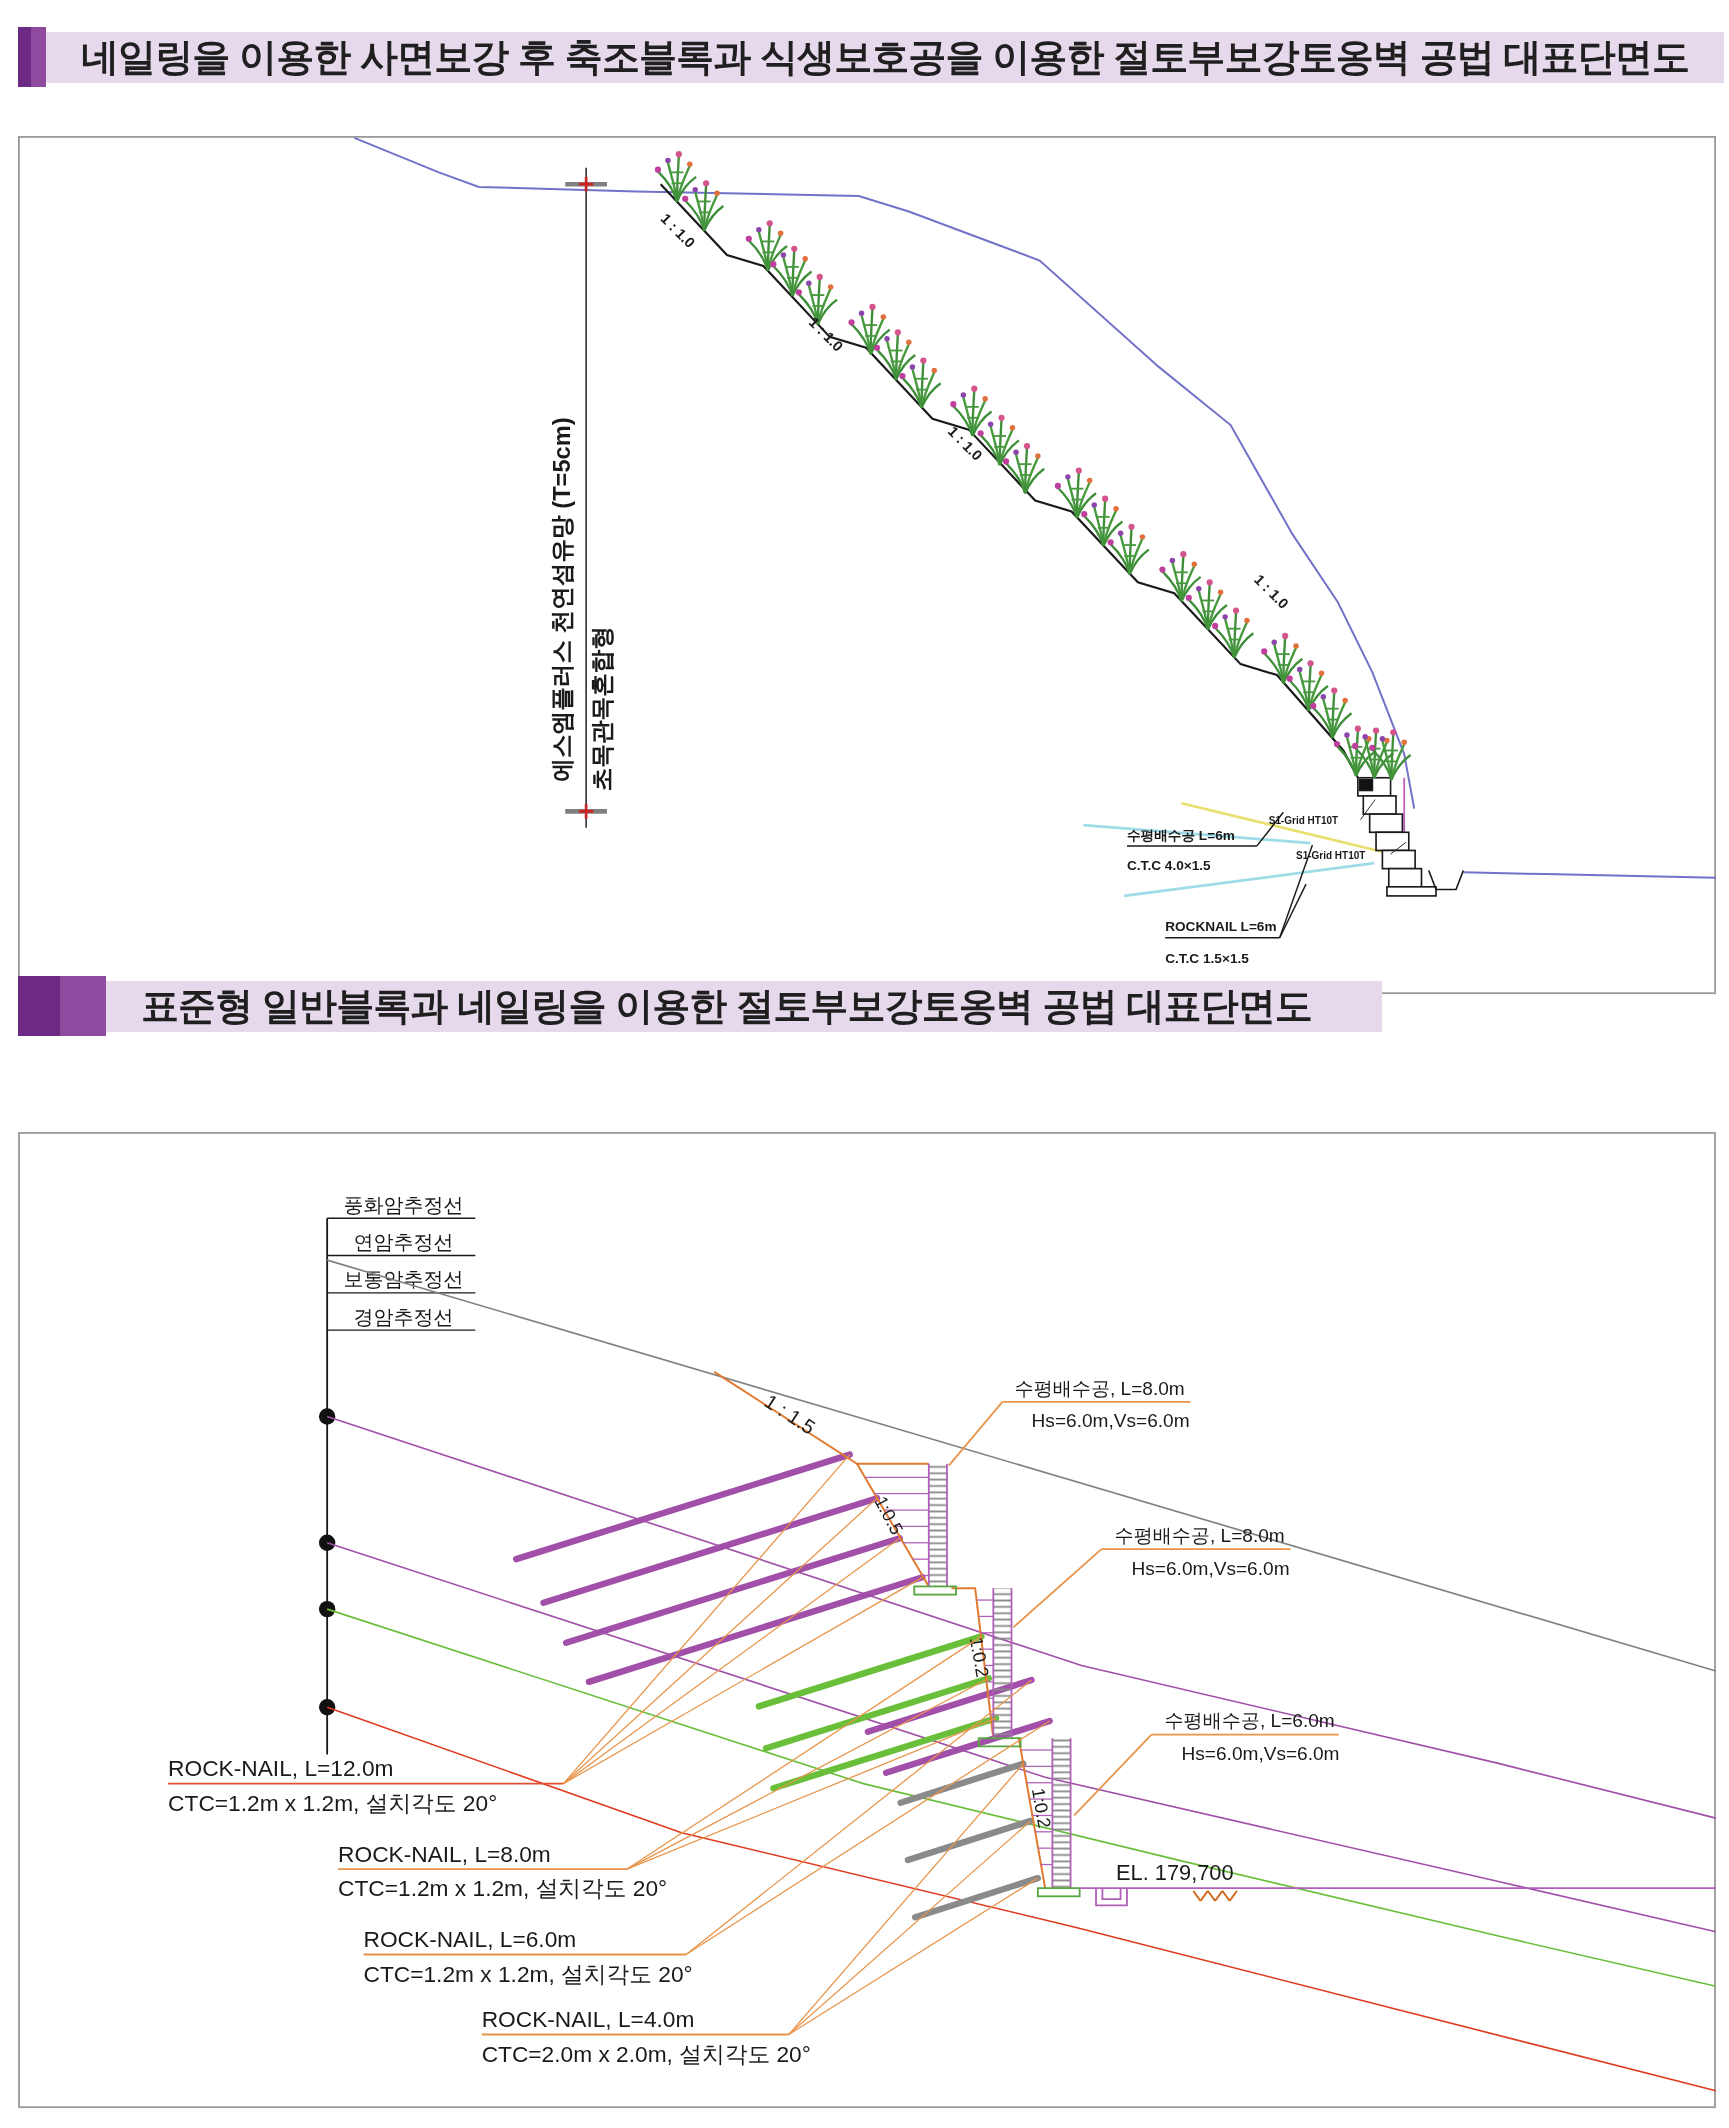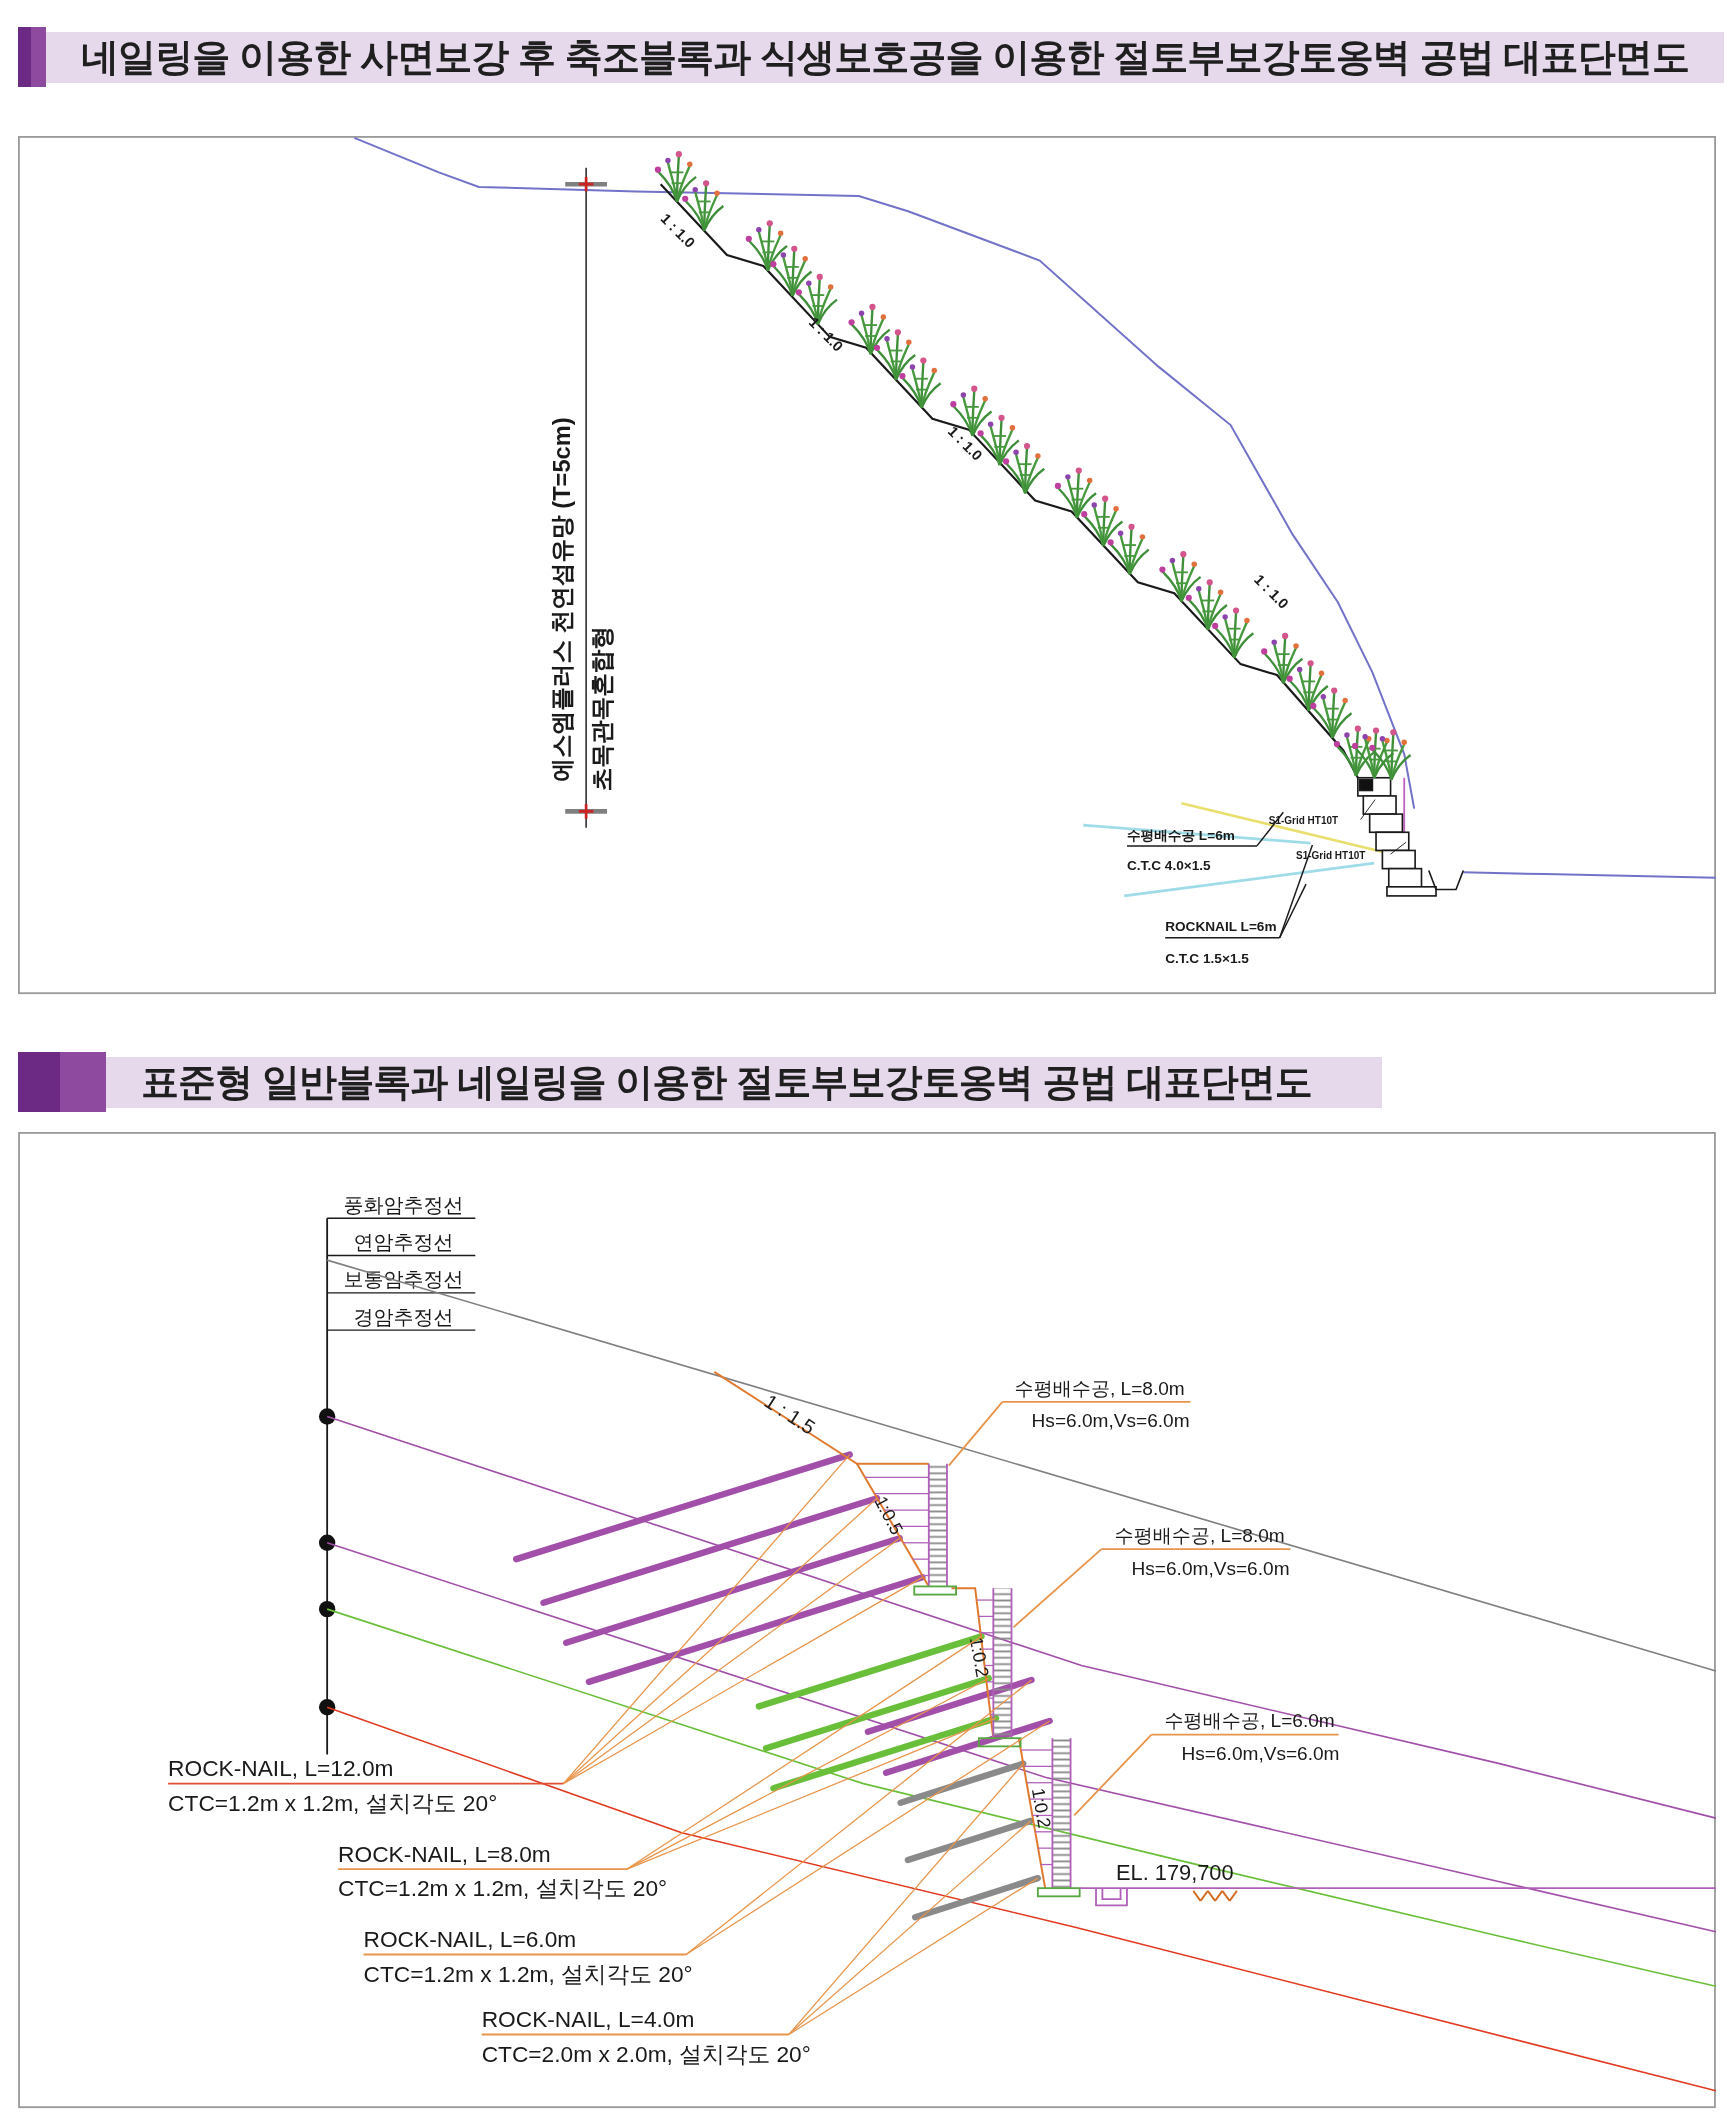--- a/index.html
+++ b/index.html
@@ -131,21 +131,21 @@
   </g>
 
   <g>
     <line x1="1497" y1="902" x2="1513" y2="880" stroke="#1a1a1a" stroke-width="1"></line>
     <line x1="1530" y1="940" x2="1547" y2="927" stroke="#1a1a1a" stroke-width="1"></line>
     <text x="1396" y="907" font-size="11" class="lab-b">S1-Grid HT10T</text>
     <text x="1426" y="945" font-size="11" class="lab-b">S1-Grid HT10T</text>
   </g>
 </svg>
 
-<div class="titlebar" style="top:1052px;width:1364px;">
+<div class="titlebar" style="top:976px;width:1364px;">
   <div class="tb-dark"></div>
   <div class="tb-mid"></div>
   <div class="tb-light" style="flex:1;">
     <span class="tb-text">표준형 일반블록과 네일링을 이용한 절토부보강토옹벽 공법 대표단면도</span>
   </div>
 </div>
 
 <svg width="1698" height="977" viewBox="20 1245 1868 1075" style="left:18px;top:1132px;">
   <defs>
     <pattern id="hatchH" width="8" height="7" patternUnits="userSpaceOnUse">

